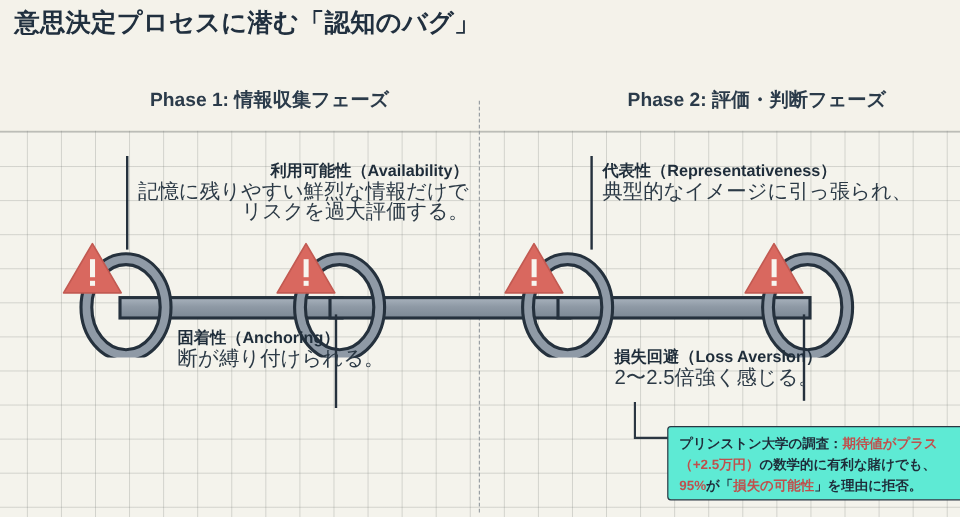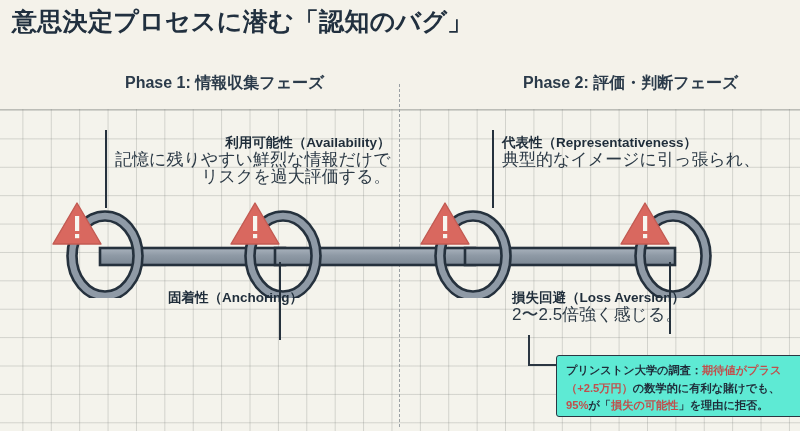--- a/index.html
+++ b/index.html
@@ -25,21 +25,21 @@
   #topband{
     position:absolute;left:0;top:0;width:800px;height:110px;background:#f4f2ea;
   }
   #hairline{
     position:absolute;left:0;top:109px;width:800px;height:1px;background:rgba(120,125,120,.45);
   }
 
   
   #title{
     position:absolute;left:12px;top:5px;
-    font-size:25px;font-weight:bold;color:#21303f;
+    font-size:21px;font-weight:bold;color:#21303f;
     letter-spacing:.3px;white-space:nowrap;
   }
 
   
   .phase{
     position:absolute;top:73px;
     font-size:16px;font-weight:bold;color:#2b3b4a;
     white-space:nowrap;
     margin-left:33px;
   }
@@ -63,21 +63,21 @@
   }
   .note .ln{
     font-size:17px;font-weight:normal;color:#2c3a46;white-space:nowrap;
     line-height:16.5px;
   }
   .leader{position:absolute;width:2px;background:#25313d;}
 
   
   #note-avail{left:115px;top:133px;text-align:right;}
   #note-repr{left:502px;top:133px;}
-  #note-anch{left:148px;top:288px;margin-left:20px;}
+  #note-anch{left:148px;top:272px;}
   #note-loss{left:512px;top:288px;}
 
   #leader-avail{left:105px;top:130px;height:78px;}
   #leader-repr{left:492px;top:130px;height:78px;}
   #leader-anch{left:279px;top:262px;height:78px;}
   #leader-loss{left:669px;top:262px;height:72px;}
 
   
   #elbow{position:absolute;left:528px;top:334px;width:46px;height:32px;}
 
@@ -178,20 +178,21 @@
     <div class="ln">リスクを過大評価する。</div>
   </div>
 
   <div class="note" id="note-repr">
     <div class="hd">代表性（Representativeness）</div>
     <div class="ln">典型的なイメージに引っ張られ、</div>
   </div>
 
   <div class="note" id="note-anch">
     <div class="hd">固着性（Anchoring）</div>
+    <div class="ln">断が縛り付けられる。</div>
   </div>
 
   <div class="note" id="note-loss">
     <div class="hd">損失回避（Loss Aversion）</div>
     <div class="ln">2〜2.5倍強く感じる。</div>
   </div>
 
   <svg id="elbow" viewBox="0 0 46 32">
     <path d="M1 1 L1 31 L46 31" fill="none" stroke="#2b3642" stroke-width="2"></path>
   </svg>

